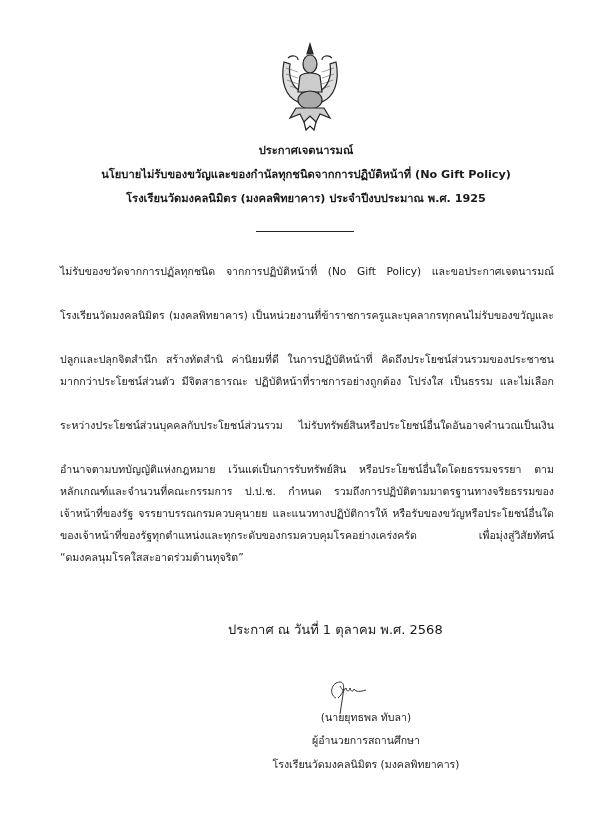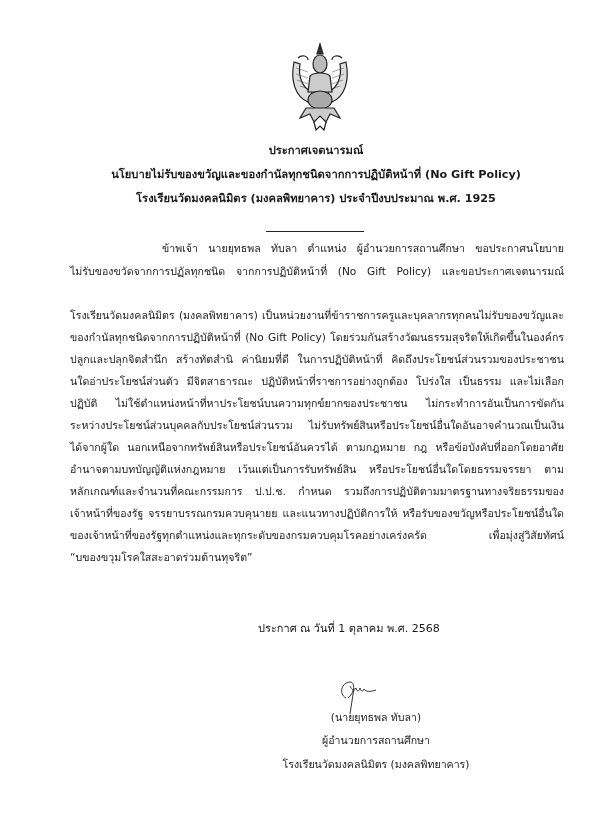--- a/index.html
+++ b/index.html
@@ -1,29 +1,29 @@
 <!DOCTYPE html>
 <html><head>
 <meta charset="utf-8">
 <style>
   html, body { margin: 0; padding: 0; background: #ffffff; }
   body { width: 604px; height: 827px; position: relative; overflow: hidden;
          font-family: "DejaVu Sans", "Liberation Sans", sans-serif; color: #1a1a1a; }
-  .page { position: absolute; left: 14px; top: 0; width: 544px; height: 827px; background: #fff; }
+  .page { position: absolute; left: 4px; top: 0; width: 544px; height: 827px; background: #fff; }
   .emblem { position: absolute; left: 272px; top: 42px; width: 68px; height: 90px; }
   .title-block { position: absolute; left: 0; width: 604px; text-align: center; font-weight: bold; font-size: 11.2px; }
   .t1 { top: 141px; }
   .t2 { top: 165px; text-align: center; }
   .t3 { top: 189px; }
   .rule { position: absolute; left: 252px; top: 231px; width: 98px; height: 1px; background: #222; }
   .body-line { position: absolute; left: 56px; width: 494px; font-size: 10.6px; line-height: 14px;
                white-space: nowrap; text-align: justify; text-align-last: justify; }
   .body-line.first { left: 148px; width: 402px; }
   .body-line.last { text-align-last: left; }
-  .date { position: absolute; left: 224px; top: 619px; font-size: 11px; white-space: nowrap; margin-left: 20px; }
+  .date { position: absolute; left: 224px; top: 619px; font-size: 13px; white-space: nowrap; }
   .sig { position: absolute; left: 318px; top: 676px; width: 50px; height: 40px; }
   .sig-line { position: absolute; left: 0; width: 604px; text-align: center; font-size: 10.6px; white-space: nowrap; }
   .s1 { top: 709px; left: 60px; }
   .s2 { top: 732px; left: 60px; }
   .s3 { top: 756px; left: 60px; }
 </style>
 </head>
 <body>
 
 <div class="page">
@@ -51,34 +51,30 @@
       <line x1="57" y1="38" x2="46" y2="42"></line>
         <line x1="54" y1="44" x2="45" y2="47"></line>
     </g>
   </svg>
 
   <div class="title-block t1">ประกาศเจตนารมณ์</div>
   <div class="title-block t2">นโยบายไม่รับของขวัญและของกำนัลทุกชนิดจากการปฏิบัติหน้าที่ (No Gift Policy)</div>
   <div class="title-block t3">โรงเรียนวัดมงคลนิมิตร (มงคลพิทยาคาร) ประจำปีงบประมาณ พ.ศ. 1925</div>
   <div class="rule"></div>
 
-  <div class="body-line first" style="top:241px">ข้าพเจ้า นายยุทธพล  ทับลา ตำแหน่ง ผู้อำนวยการสถานศึกษา ขอประกาศนโยบาย</div>
   <div class="body-line" style="top:264px">ไม่รับของขวัดจากการปฏัลทุกชนิด จากการปฏิบัติหน้าที่ (No Gift Policy) และขอประกาศเจตนารมณ์</div>
   <div class="body-line" style="top:308px">โรงเรียนวัดมงคลนิมิตร (มงคลพิทยาคาร) เป็นหน่วยงานที่ข้าราชการครูและบุคลากรทุกคนไม่รับของขวัญและ</div>
-  <div class="body-line" style="top:330px">ของกำนัลทุกชนิดจากการปฏิบัติหน้าที่ (No Gift Policy) โดยร่วมกันสร้างวัฒนธรรมสุจริตให้เกิดขึ้นในองค์กร</div>
   <div class="body-line" style="top:352px">ปลูกและปลุกจิตสำนึก สร้างทัตสำนิ ค่านิยมที่ดี ในการปฏิบัติหน้าที่ คิดถึงประโยชน์ส่วนรวมของประชาชน</div>
-  <div class="body-line" style="top:374px">นใดอ่าประโยชน์ส่วนตัว มีจิตสาธารณะ ปฏิบัติหน้าที่ราชการอย่างถูกต้อง โปร่งใส เป็นธรรม และไม่เลือก</div>
-  <div class="body-line" style="top:396px">ปฏิบัติ ไม่ใช้ตำแหน่งหน้าที่หาประโยชน์บนความทุกข์ยากของประชาชน ไม่กระทำการอันเป็นการขัดกัน</div>
+  <div class="body-line" style="top:374px">มากกว่าประโยชน์ส่วนตัว มีจิตสาธารณะ ปฏิบัติหน้าที่ราชการอย่างถูกต้อง โปร่งใส เป็นธรรม และไม่เลือก</div>
   <div class="body-line" style="top:418px">ระหว่างประโยชน์ส่วนบุคคลกับประโยชน์ส่วนรวม ไม่รับทรัพย์สินหรือประโยชน์อื่นใดอันอาจคำนวณเป็นเงิน</div>
-  <div class="body-line" style="top:440px">ได้จากผู้ใด นอกเหนือจากทรัพย์สินหรือประโยชน์อันควรได้ ตามกฎหมาย กฎ หรือข้อบังคับที่ออกโดยอาศัย</div>
   <div class="body-line" style="top:462px">อำนาจตามบทบัญญัติแห่งกฎหมาย เว้นแต่เป็นการรับทรัพย์สิน หรือประโยชน์อื่นใดโดยธรรมจรรยา ตาม</div>
   <div class="body-line" style="top:484px">หลักเกณฑ์และจำนวนที่คณะกรรมการ ป.ป.ช. กำหนด รวมถึงการปฏิบัติตามมาตรฐานทางจริยธรรมของ</div>
   <div class="body-line" style="top:506px">เจ้าหน้าที่ของรัฐ จรรยาบรรณกรมควบคุนายย และแนวทางปฏิบัติการให้ หรือรับของขวัญหรือประโยชน์อื่นใด</div>
   <div class="body-line" style="top:528px">ของเจ้าหน้าที่ของรัฐทุกตำแหน่งและทุกระดับของกรมควบคุมโรคอย่างเคร่งครัด เพื่อมุ่งสู่วิสัยทัศน์</div>
-  <div class="body-line last" style="top:550px">“บของขวุมโรคใสสะอาดร่วมต้านทุจริต”</div>
+  <div class="body-line last" style="top:550px">“ดมงคลนุมโรคใสสะอาดร่วมต้านทุจริต”</div>
 
   <div class="date">ประกาศ ณ วันที่ 1 ตุลาคม พ.ศ. 2568</div>
 
   <svg class="sig" viewBox="0 0 50 40">
     <path d="M14 22 C6 18 10 6 18 6 C24 6 22 18 16 22 M18 10 C20 14 22 16 24 12 C25 16 27 16 28 12 C29 16 31 16 32 13 C34 16 38 16 44 14 M22 12 L18 38" fill="none" stroke="#333" stroke-width="1"></path>
   </svg>
 
   <div class="sig-line s1">(นายยุทธพล  ทับลา)</div>
   <div class="sig-line s2">ผู้อำนวยการสถานศึกษา</div>
   <div class="sig-line s3">โรงเรียนวัดมงคลนิมิตร (มงคลพิทยาคาร)</div>

